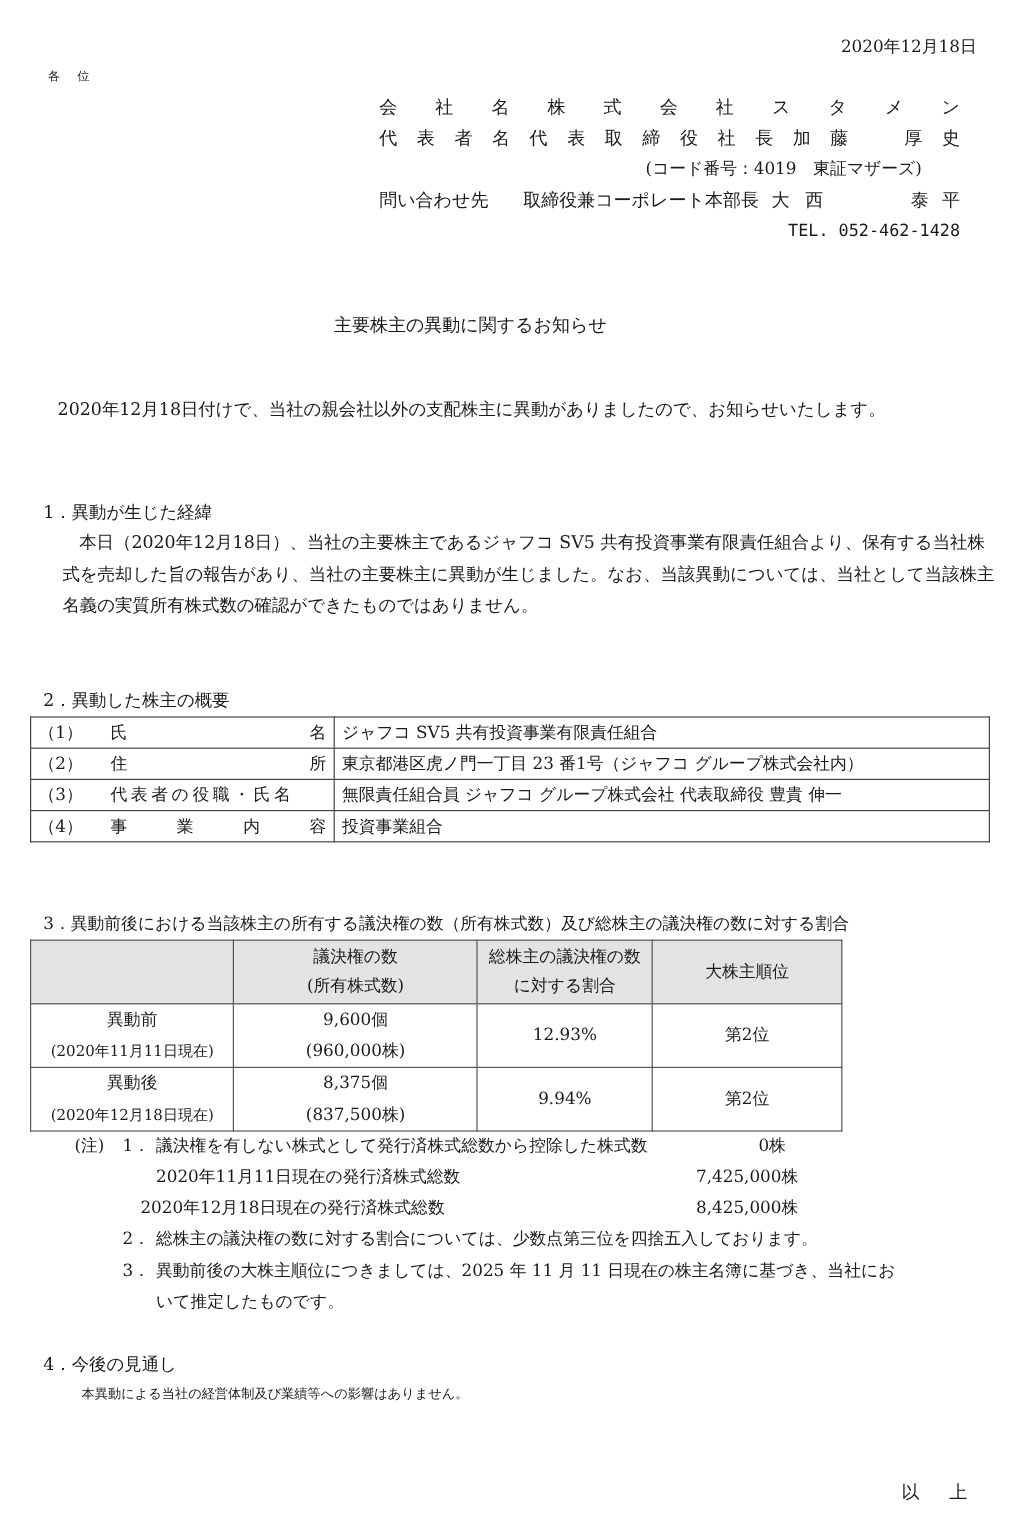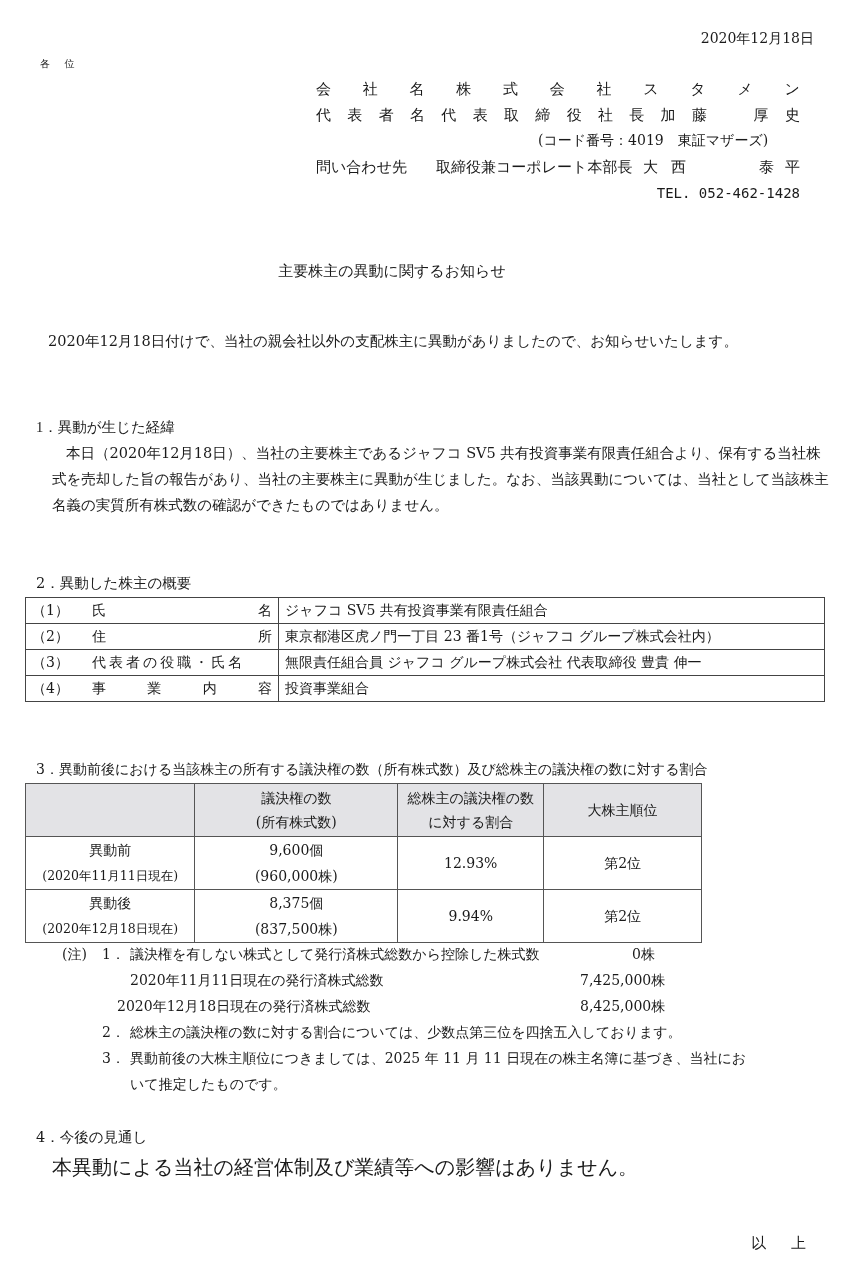--- a/index.html
+++ b/index.html
@@ -80,21 +80,21 @@
   <span style="width:28px">大</span>
   <span style="width:88px">西</span>
   <span style="width:26px">泰</span>
   <span>平</span>
 </div>
 <div class="abs" style="right:60px; top:185px; font-size:14px; font-family:'DejaVu Sans Mono','Liberation Mono',monospace;">TEL. 052-462-1428</div>
 
 <div class="abs title">主要株主の異動に関するお知らせ</div>
 <div class="abs lead">2020年12月18日付けで、当社の親会社以外の支配株主に異動がありましたので、お知らせいたします。</div>
 
-<div class="abs sec" style="top:418px;font-family:Liberation Serif, serif;">1．異動が生じた経緯</div>
+<div class="abs sec" style="top:418px;">1．異動が生じた経緯</div>
 <div class="abs para" style="top:440px; text-indent:14px;">本日（2020年12月18日）、当社の主要株主であるジャフコ SV5 共有投資事業有限責任組合より、保有する当社株式を売却した旨の報告があり、当社の主要株主に異動が生じました。なお、当該異動については、当社として当該株主名義の実質所有株式数の確認ができたものではありません。</div>
 
 <div class="abs sec" style="top:574px;">2．異動した株主の概要</div>
 <table class="t2">
   <tbody>
       <tr>
     <td class="lbl">
       <div class="lbl-inner">
             <span class="num">（1）</span>
         <span class="txt">
@@ -195,15 +195,15 @@
 <div class="note-line" style="left:580px; top:972px;">7,425,000株</div>
 <div class="note-line" style="left:117px; top:998px;">2020年12月18日現在の発行済株式総数</div>
 <div class="note-line" style="left:580px; top:998px;">8,425,000株</div>
 <div class="note-line" style="left:102px; top:1024px;">2．</div>
 <div class="note-line" style="left:130px; top:1024px;">総株主の議決権の数に対する割合については、少数点第三位を四捨五入しております。</div>
 <div class="note-line" style="left:102px; top:1050px;">3．</div>
 <div class="note-line" style="left:130px; top:1050px;">異動前後の大株主順位につきましては、2025 年 11 月 11 日現在の株主名簿に基づき、当社にお</div>
 <div class="note-line" style="left:130px; top:1076px;">いて推定したものです。</div>
 
 <div class="abs sec" style="top:1128px;">4．今後の見通し</div>
-<div class="abs" style="left:52px; top:1154px; font-size:20px;">本異動による当社の経営体制及び業績等への影響はありません。</div>
+<div class="abs" style="left:68px; top:1154px; font-size:11px;">本異動による当社の経営体制及び業績等への影響はありません。</div>
 
 <div class="abs closing">以 上</div>
 
 </body></html>

